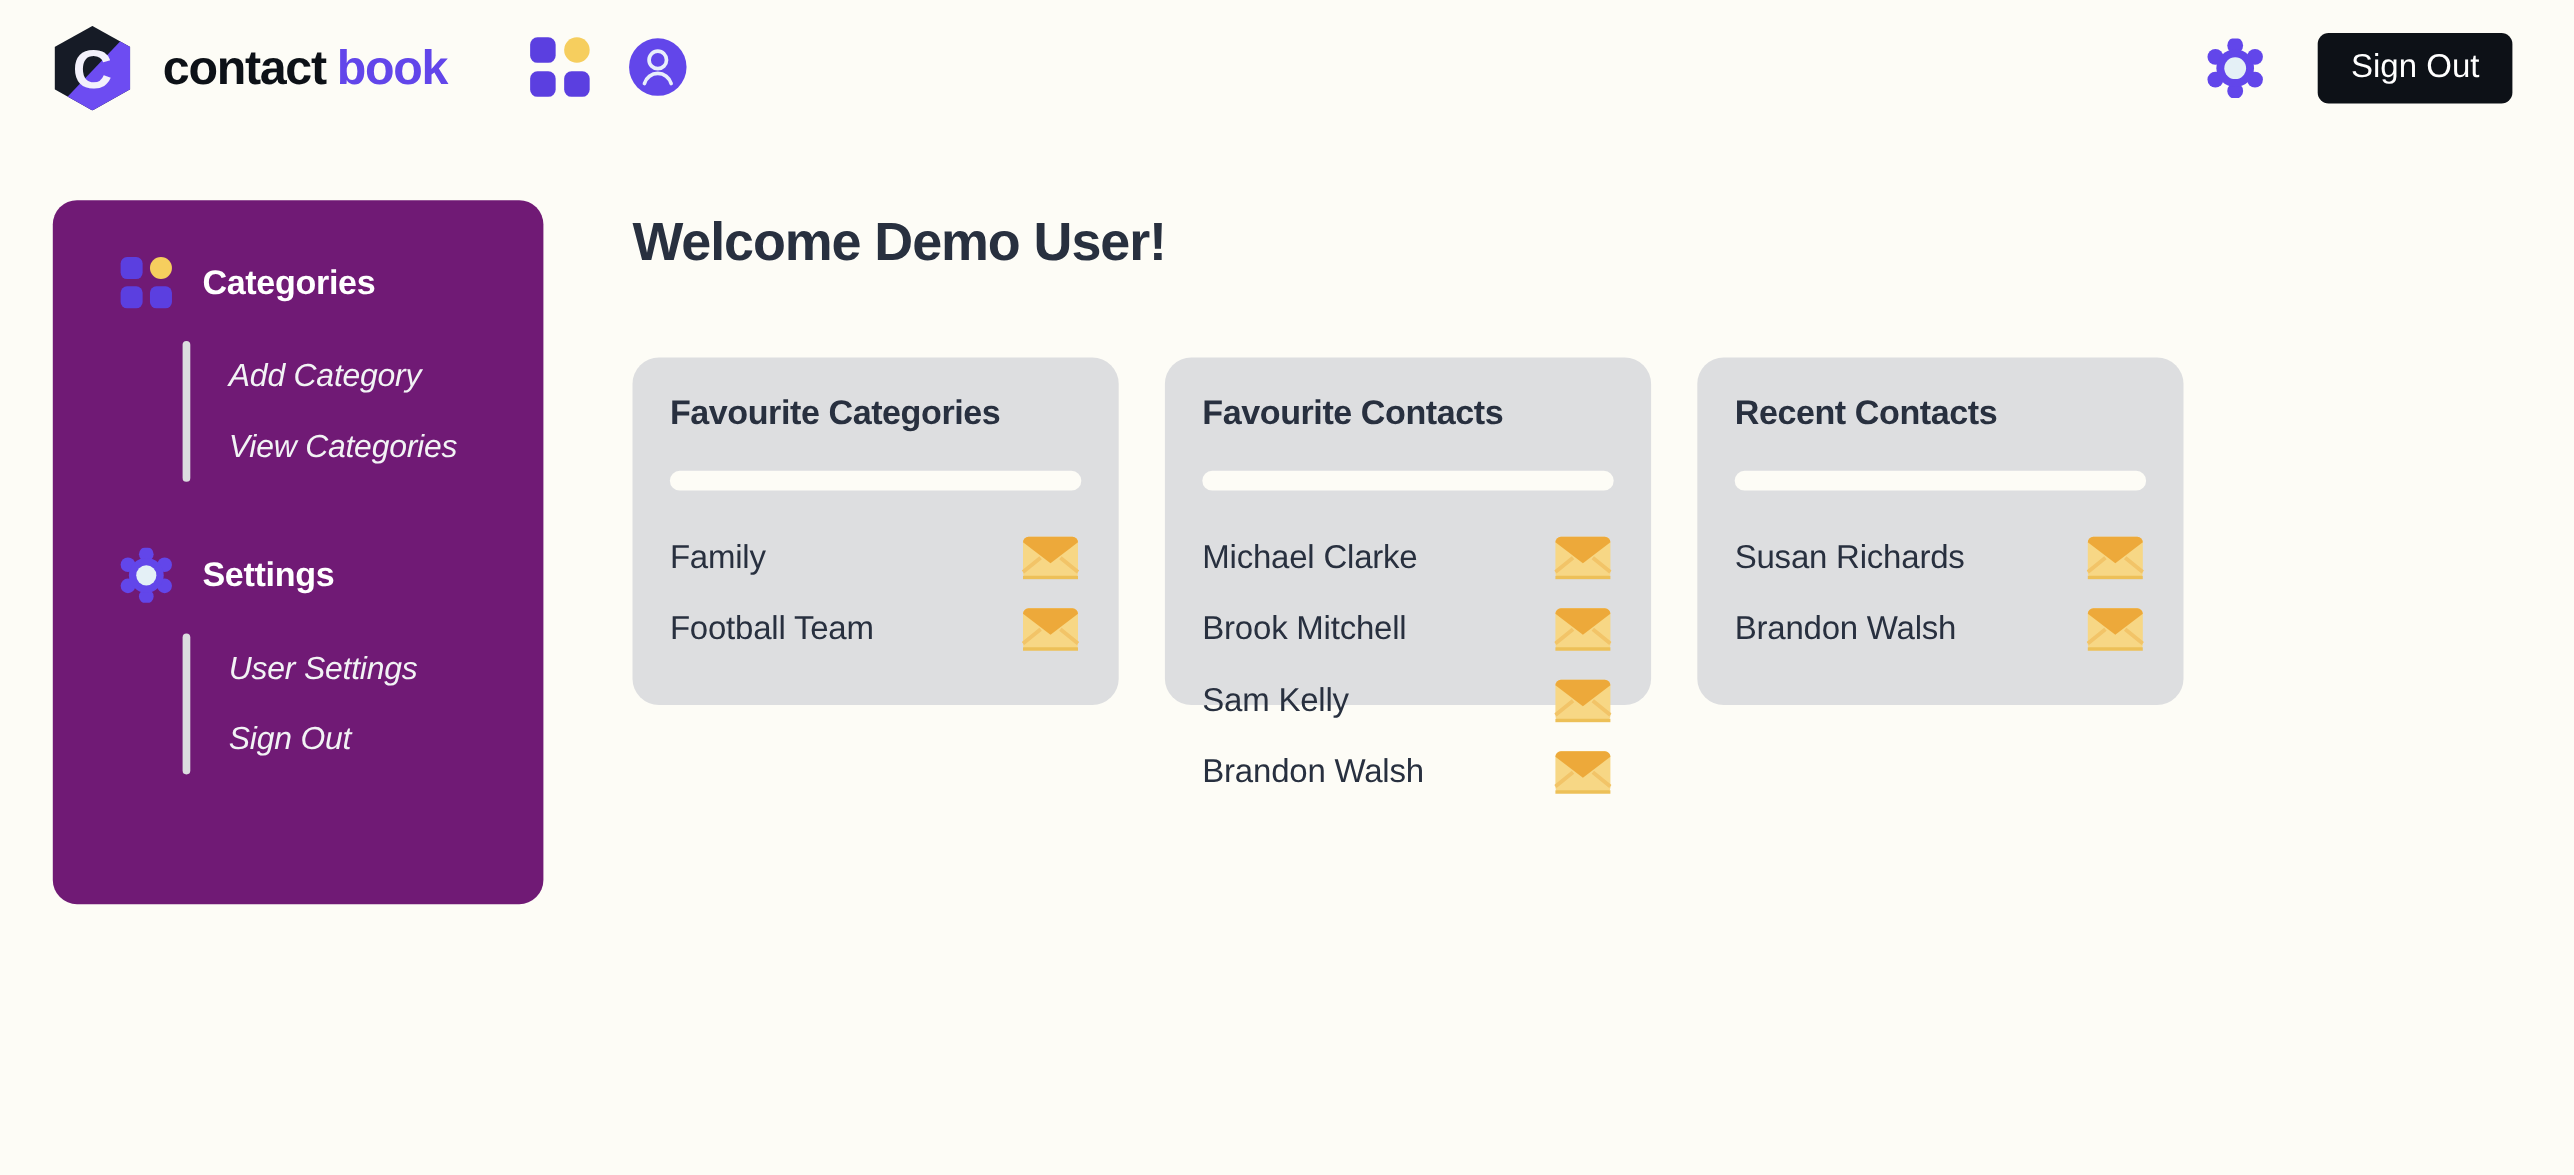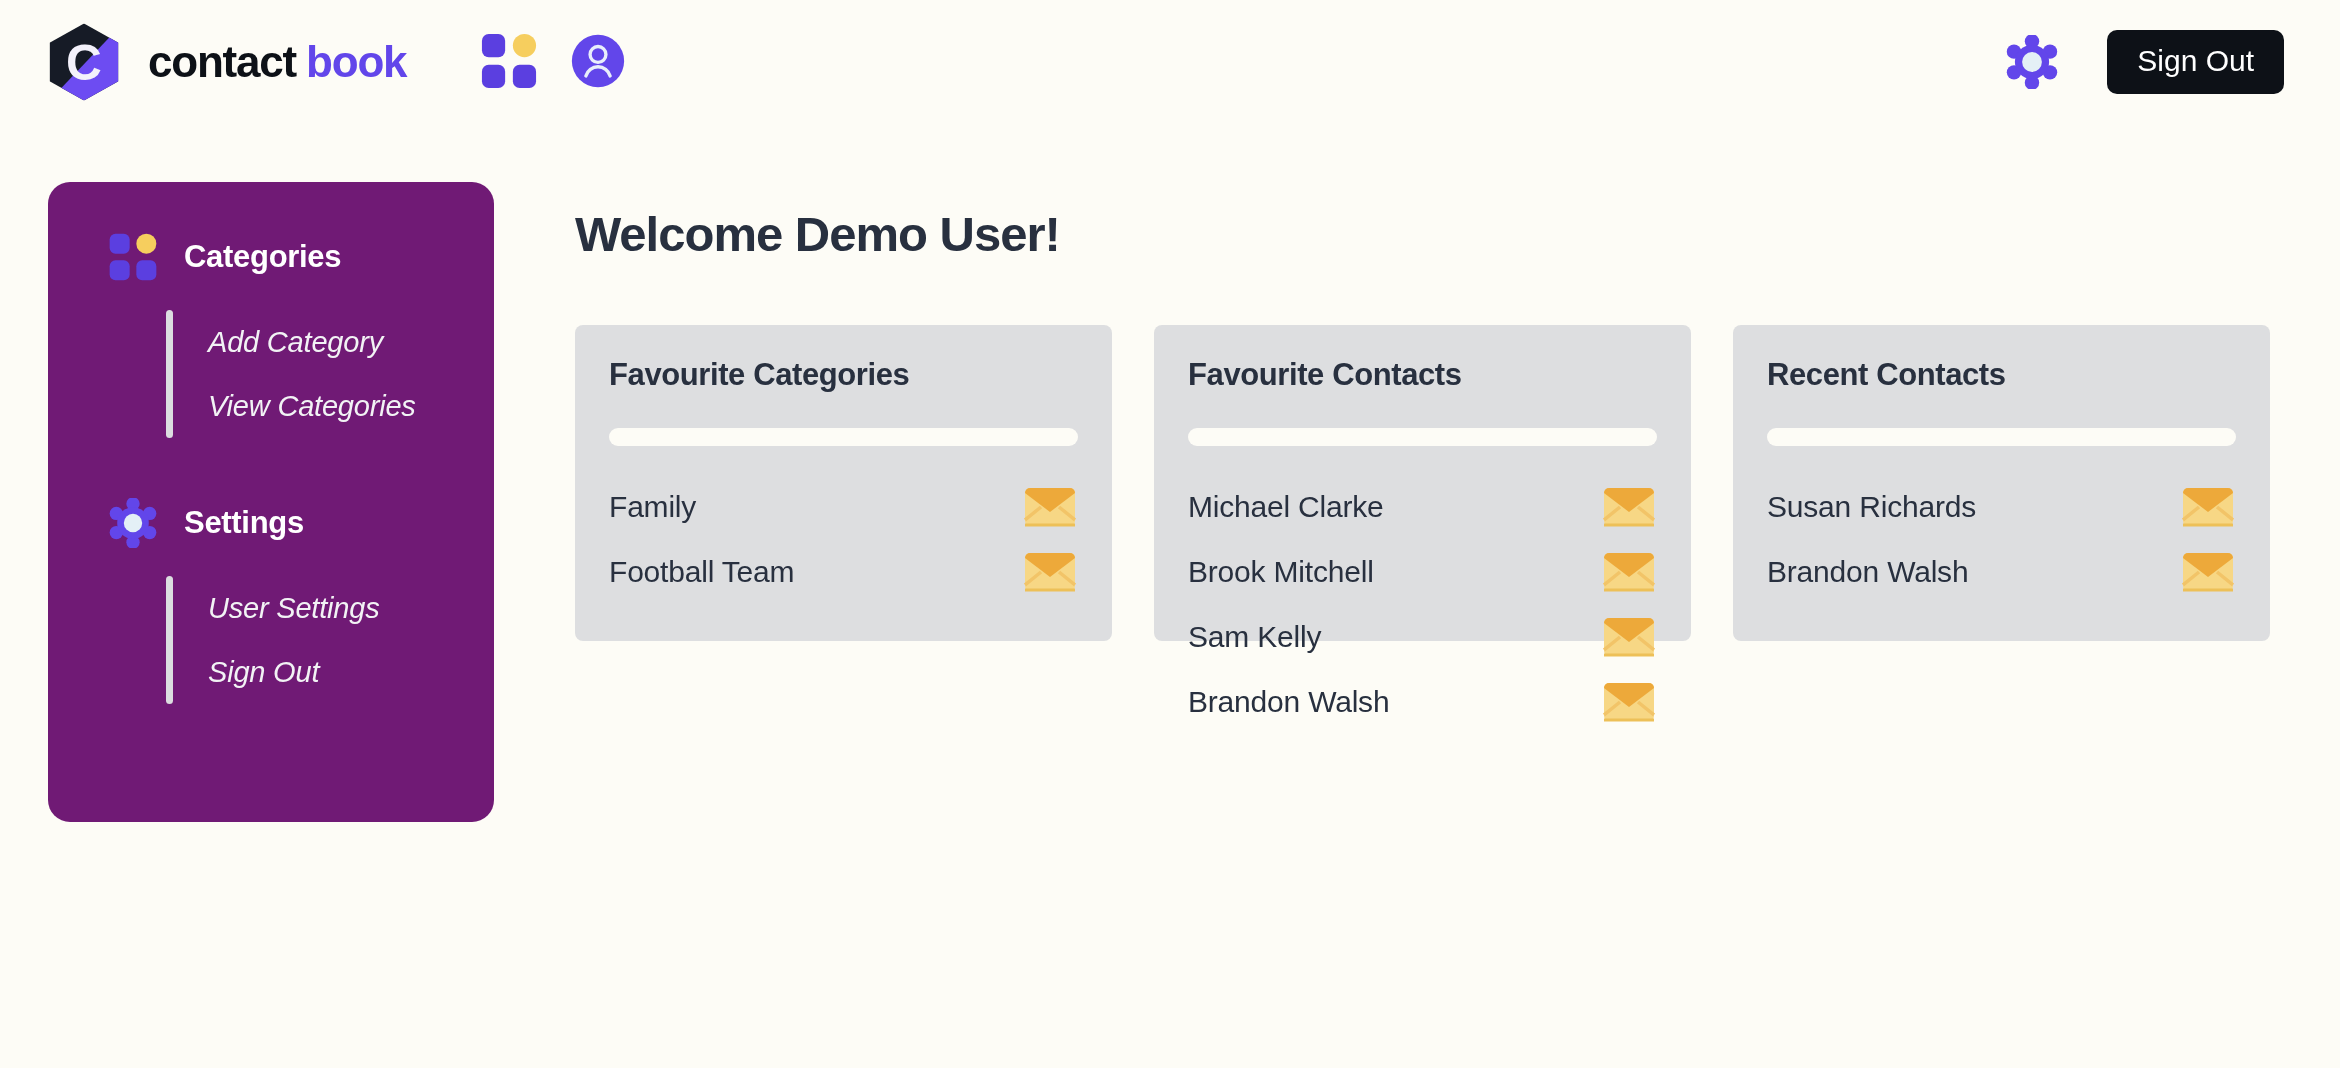--- a/index.html
+++ b/index.html
@@ -119,41 +119,41 @@
     font-size: 29px;
     font-weight: 400;
     line-height: 64px;
     white-space: nowrap;
     cursor: pointer;
     letter-spacing: -0.2px;
     font-style: italic;
   }
 
   
-  .main { position: absolute; left: 575px; top: 196px; }
+  .main { position: absolute; left: 575px; top: 182px; }
   .page-title {
     font-size: 49px;
     font-weight: 700;
     color: #28303f;
     letter-spacing: -1px;
     line-height: 1;
     margin-top: 14px;
   }
 
   .cards {
     position: absolute;
     left: 575px;
     top: 325px;
     display: flex;
     gap: 42px;
   }
   .card {
-    width: 537px;
+    width: 442px;
     background: #dddee0;
-    border-radius: 8px;
+    border-radius: 24px;
     padding: 34px 26px 30px;
   }
   .card-title {
     font-size: 31px;
     font-weight: 700;
     color: #28303f;
     letter-spacing: -0.4px;
     line-height: 1;
     padding-left: 8px;
   }

